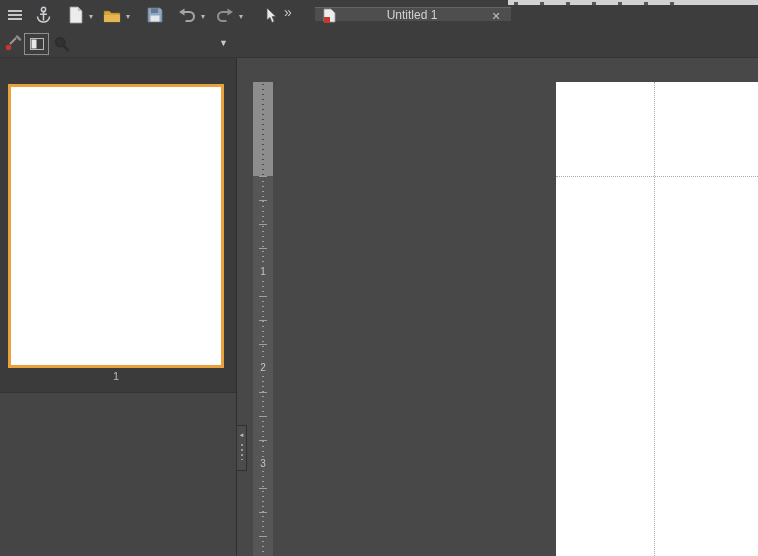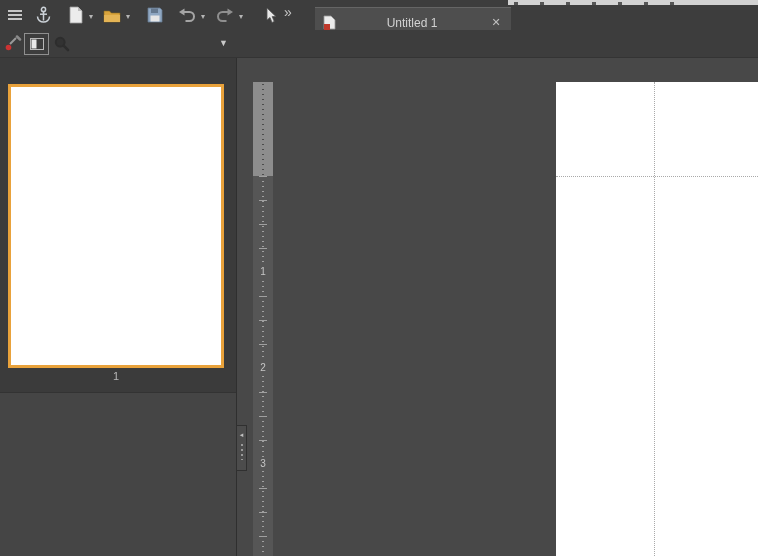--- a/index.html
+++ b/index.html
@@ -18,21 +18,21 @@
   .guide-h { position:absolute; top:94px; left:0; right:0; height:0; border-top:1px dotted #a9a9a9; }
 
   
   .topbar { position:absolute; left:0; top:0; width:100%; height:30px; background:var(--chrome,#3d3d3d); }
   .tb-btn { position:absolute; top:3px; width:24px; height:24px; display:flex; align-items:center; justify-content:center; border-radius:3px; }
   .caret { position:absolute; top:11px; width:10px; height:12px; color:#b5b5b5; font-size:8px; line-height:12px; text-align:center; }
   .hamburger i { display:block; width:14px; height:2px; background:#c6c6c6; margin:2px 0; }
   .glyph-btn { color:#c6c6c6; font-size:14px; }
 
   
-  .tab { position:absolute; left:315px; top:7px; width:196px; height:23px; background:#4e4e4e; display:flex; align-items:flex-end; border-top:1px solid #656565; }
+  .tab { position:absolute; left:315px; top:7px; width:196px; height:14px; background:#4e4e4e; display:flex; align-items:flex-start; border-top:1px solid #656565; }
   .tab-title { flex:1; text-align:center; color:#d2d2d2; font-size:12px; }
   .tab-close { width:16px; height:16px; margin-right:7px; color:#c0c0c0; font-size:11px; line-height:16px; text-align:center; }
   .tab-doc { margin-left:8px; }
 
   
   .sliver { position:absolute; left:508px; top:0; right:0; height:5px; background:#d2d2d2; }
   .sliver i { position:absolute; bottom:0; left:6px; width:160px; height:3px;
     background:repeating-linear-gradient(90deg,#555 0 4px,transparent 4px 26px); }
 
   

